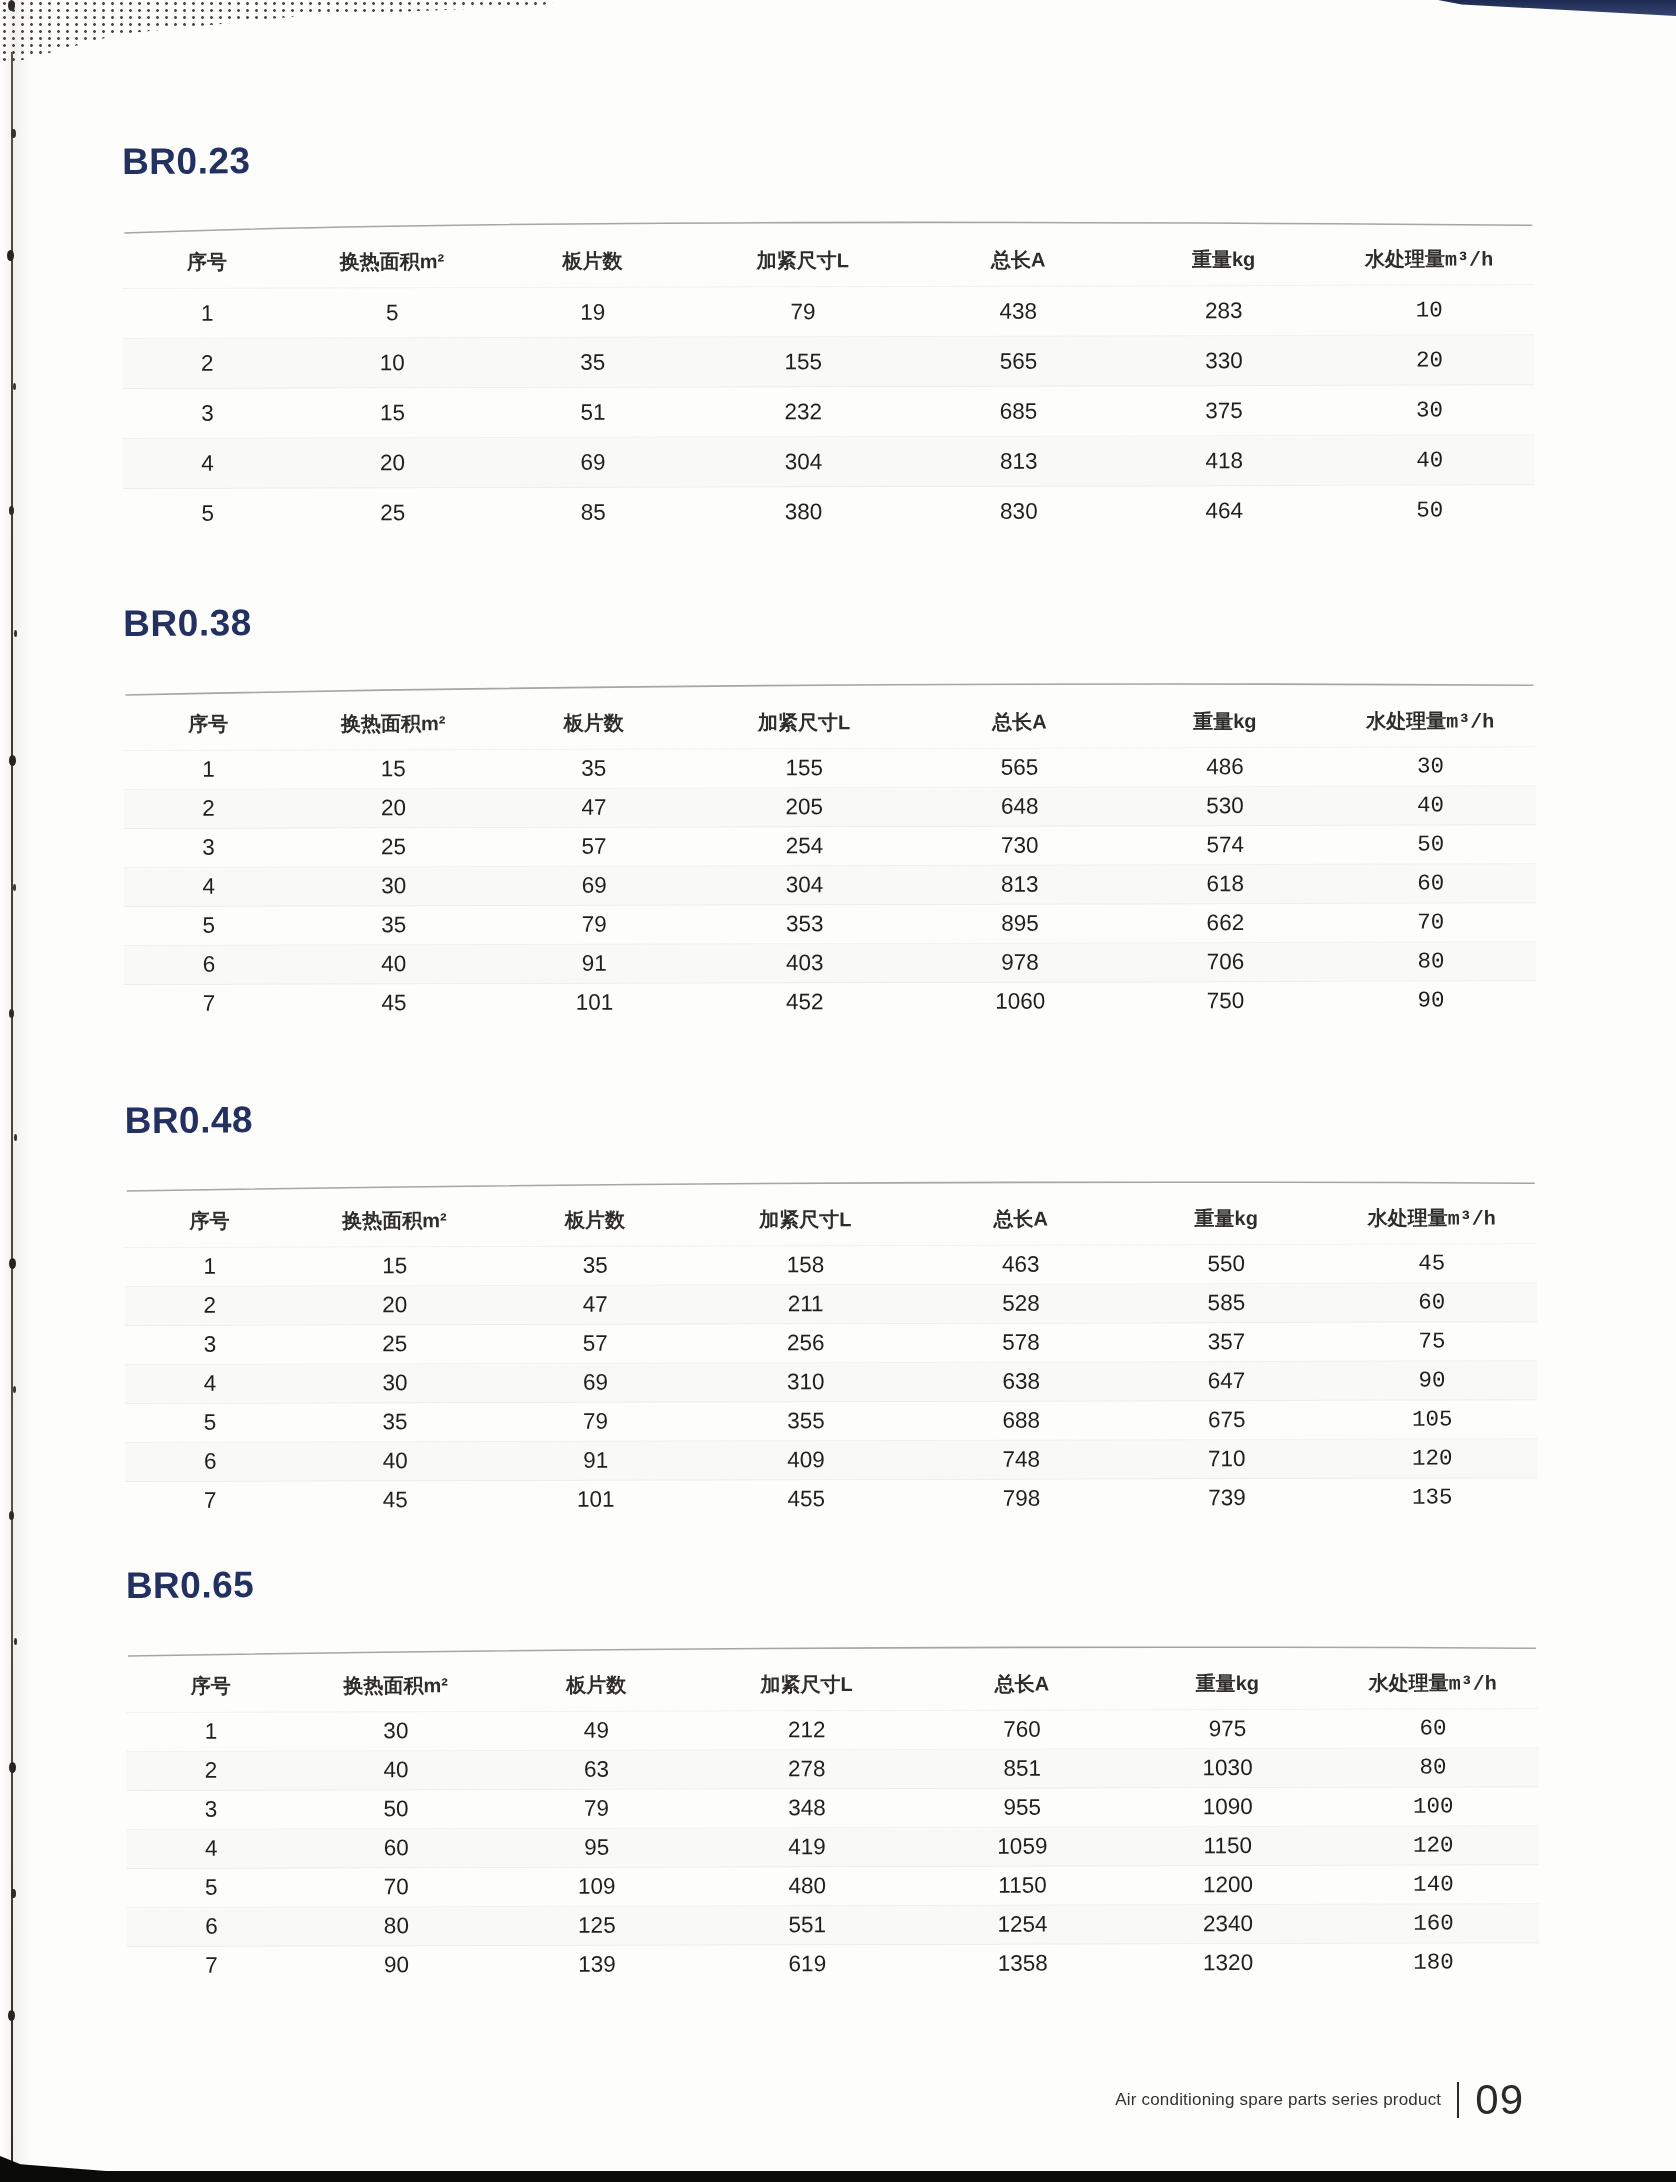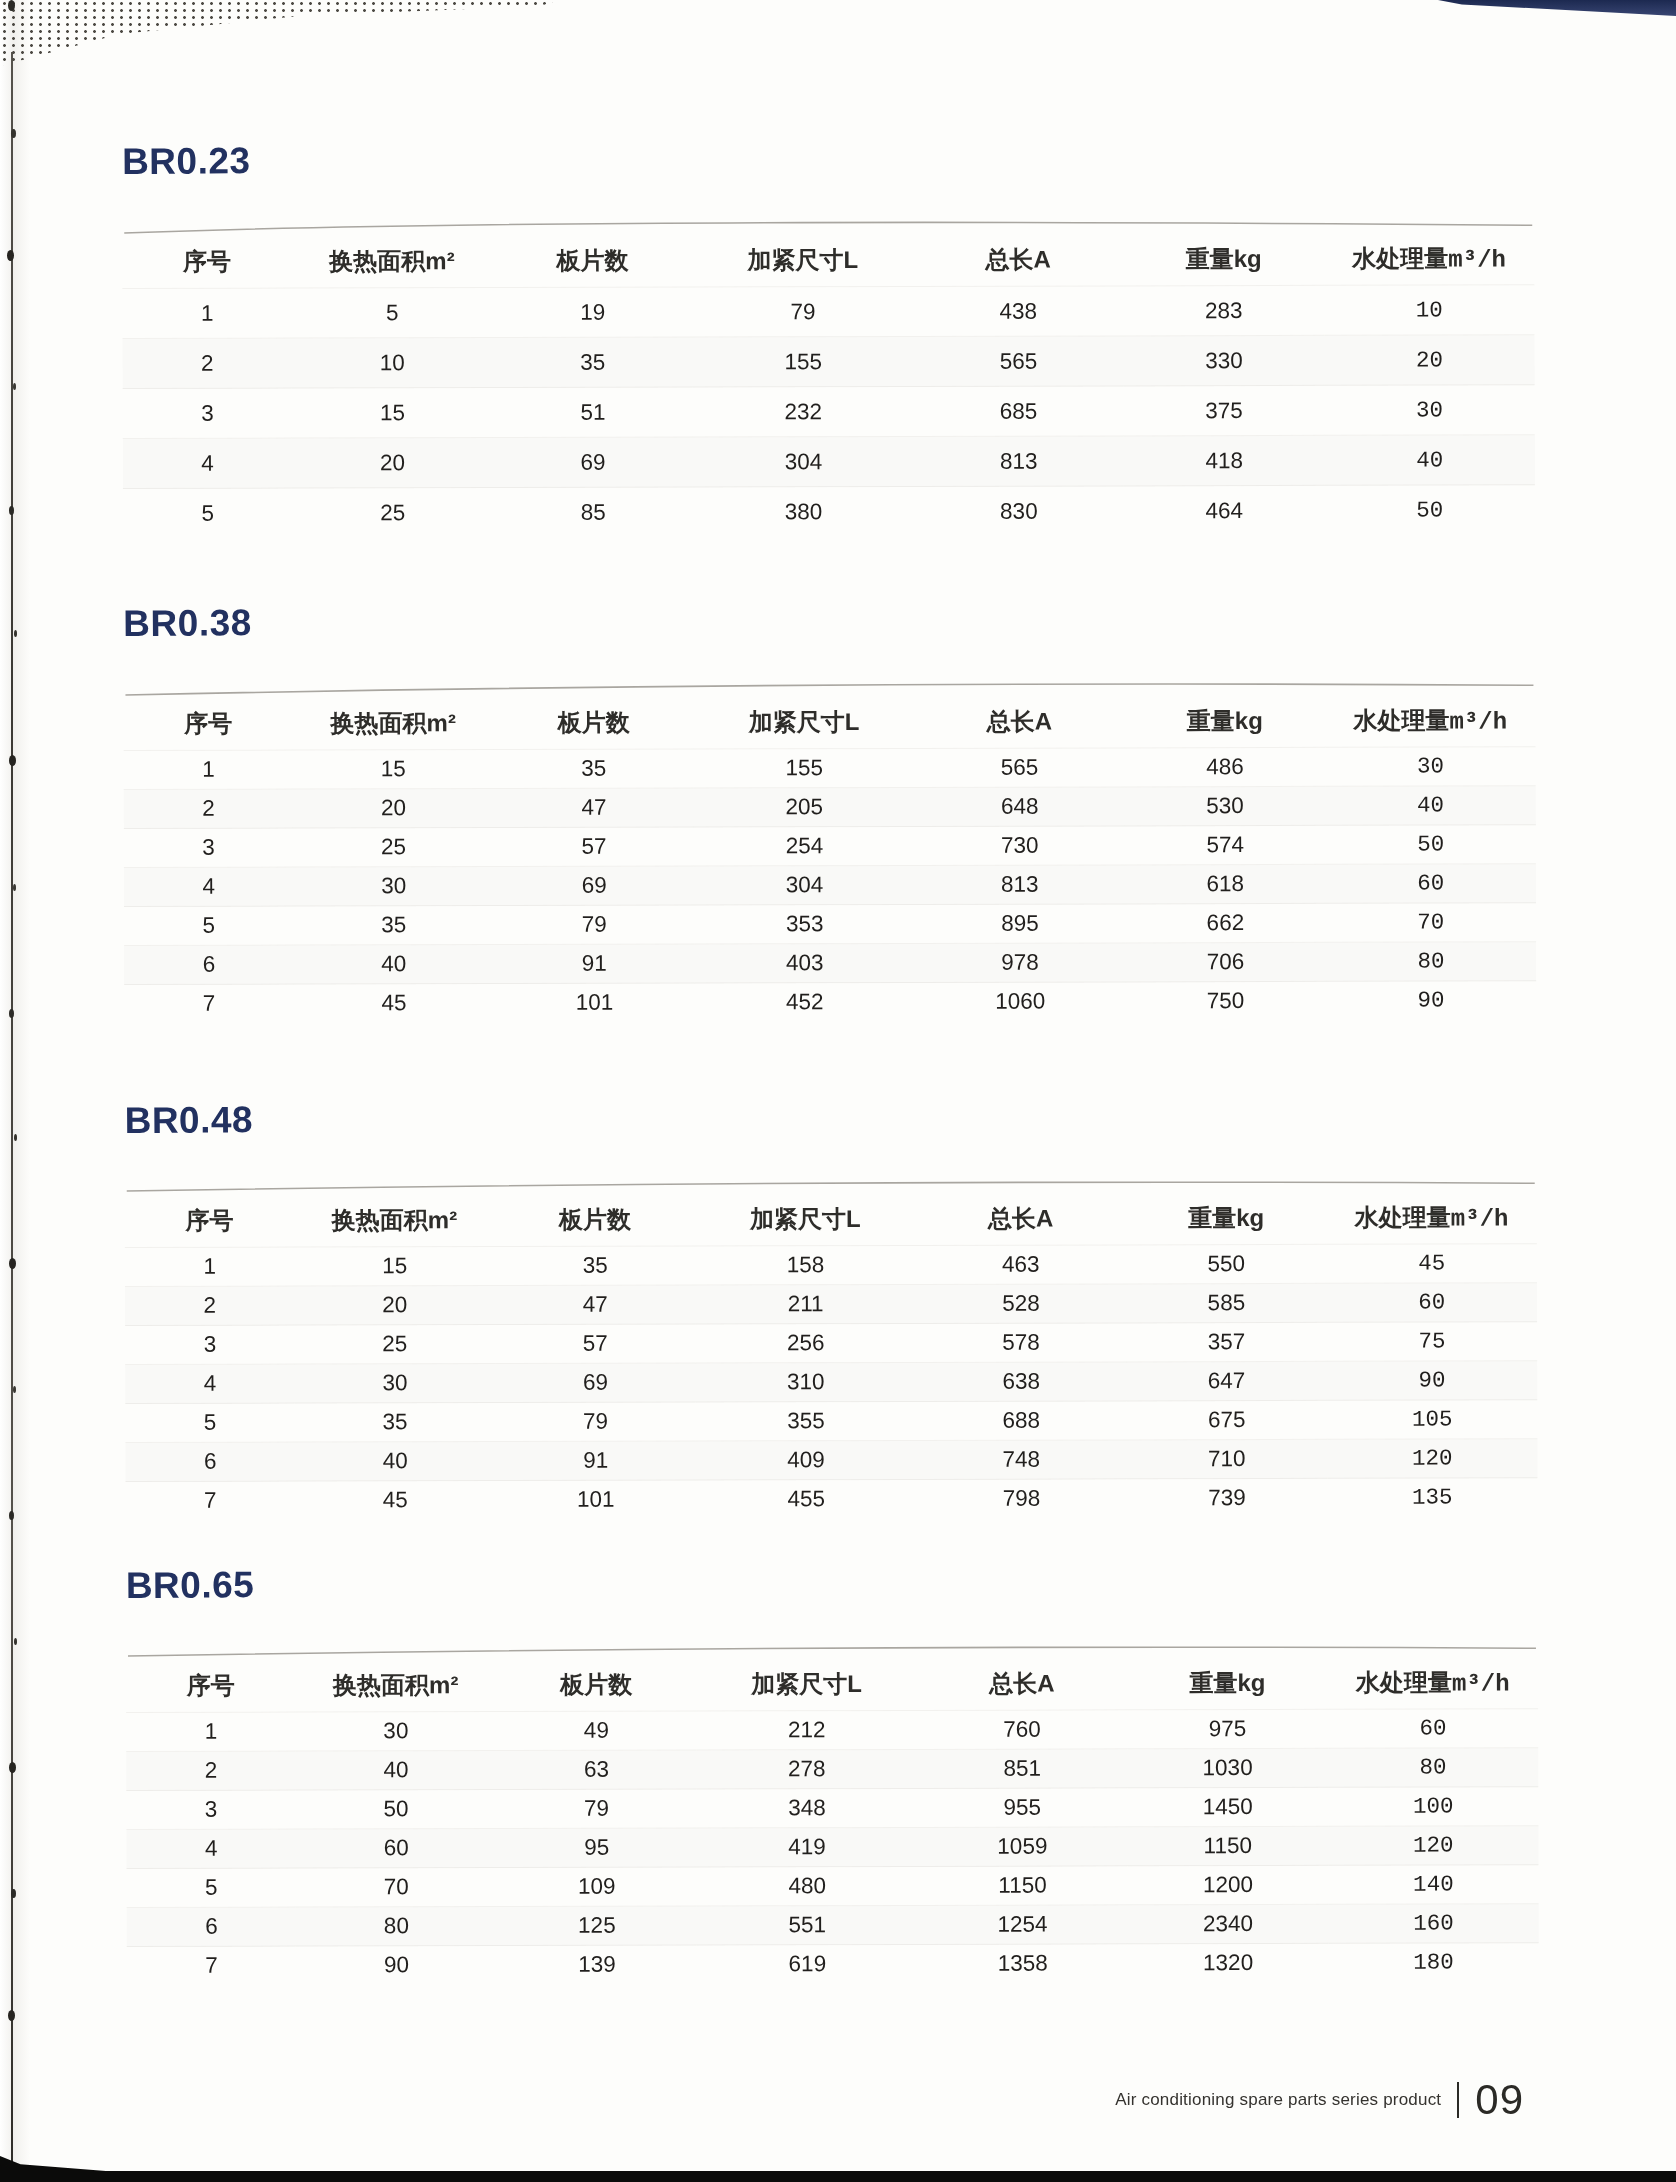--- a/index.html
+++ b/index.html
@@ -34,21 +34,21 @@
     clip-path:polygon(0 0,16% 32%,100% 64%,100% 100%,0 100%);}
   
   .content{position:absolute;left:122px;top:138px;width:1412px;z-index:5;
     transform:rotate(-0.15deg);transform-origin:left top;}
   .spec{margin:0;}
   .title{margin:0 0 40px 0;font-size:37px;font-weight:600;letter-spacing:.5px;
     color:#223160;transform:rotate(-0.25deg);}
   .rule{display:block;width:100%;height:16px;}
   .rule path{fill:none;stroke:#a9a6a0;stroke-width:1.6;}
   table.spec-table{width:100%;border-collapse:collapse;table-layout:fixed;}
-  .spec-table th{height:52px;font-size:24px;font-weight:600;color:#2e2d2a;
+  .spec-table th{height:52px;font-size:20px;font-weight:600;color:#2e2d2a;
     text-align:center;vertical-align:middle;padding:0;}
   .spec-table td{font-size:22.5px;color:#211f1d;text-align:center;vertical-align:middle;
     padding:0;border-top:1px solid rgba(110,105,95,0.08);}
   .t1 td{height:49px;}
   .t2 td,.t3 td,.t4 td{height:38px;}
   .spec-table tbody tr:nth-child(even){background:rgba(70,62,48,0.018);}
   .spec-table th:nth-child(1),.spec-table td:nth-child(1){width:12%;}
   .spec-table th:nth-child(2),.spec-table td:nth-child(2){width:14.2%;}
   .spec-table th:nth-child(3),.spec-table td:nth-child(3){width:14.2%;}
   .spec-table th:nth-child(4),.spec-table td:nth-child(4){width:15.6%;}
@@ -348,21 +348,21 @@
             <td>851</td>
             <td>1030</td>
             <td>80</td>
           </tr>
           <tr>
             <td>3</td>
             <td>50</td>
             <td>79</td>
             <td>348</td>
             <td>955</td>
-            <td>1450</td>
+            <td>1090</td>
             <td>100</td>
           </tr>
           <tr>
             <td>4</td>
             <td>60</td>
             <td>95</td>
             <td>419</td>
             <td>1059</td>
             <td>1150</td>
             <td>120</td>

